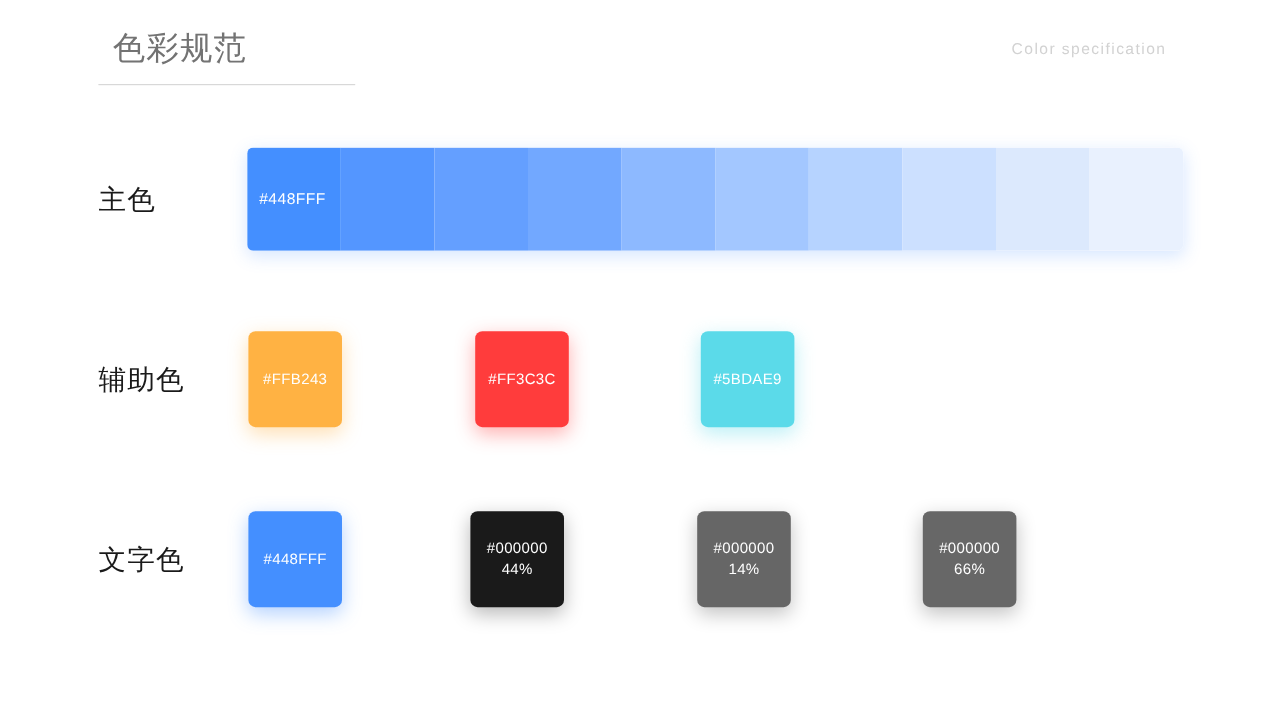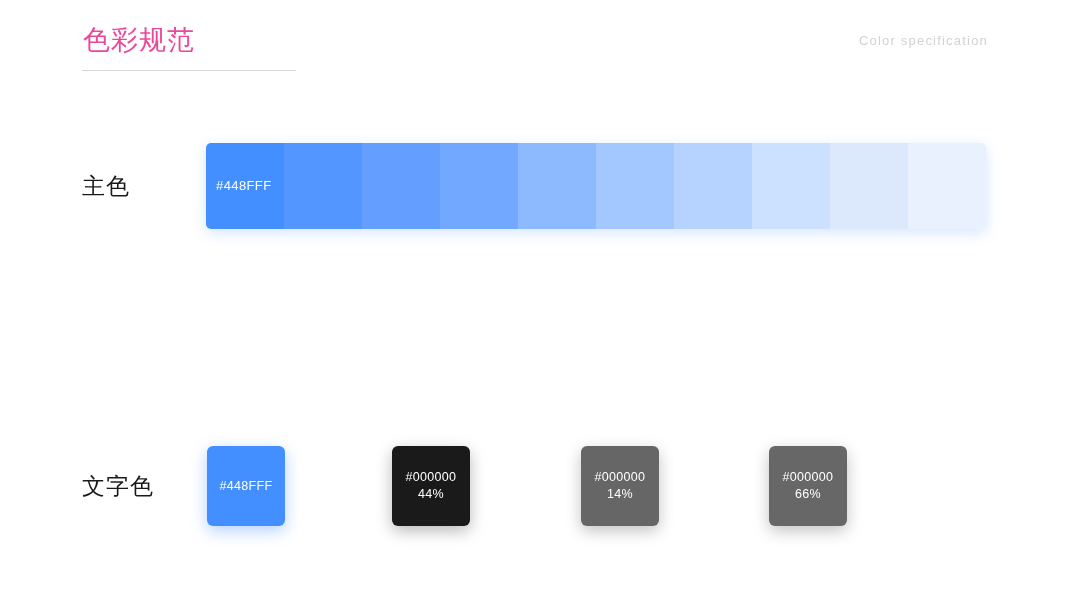--- a/index.html
+++ b/index.html
@@ -26,55 +26,54 @@
   
   .header {
     position: absolute;
     left: 82px;
     top: 22px;
     width: 906px;
     height: 56px;
   }
   .page-title {
     position: absolute;
-    left: 1px;
+    left: 12px;
     top: 0;
     font-size: 27px;
     line-height: 36px;
-    color: #ec4899;
+    color: #737373;
     letter-spacing: 1px;
     font-weight: 400;
     white-space: nowrap;
   }
   .title-rule {
     position: absolute;
     left: 0;
     top: 48px;
     width: 214px;
     height: 1px;
     background: #d8d8d8;
   }
   .header-subtitle {
     position: absolute;
-    right: 0;
+    right: 16px;
     top: 9px;
     font-size: 13px;
     line-height: 20px;
     color: #d2d2d2;
     letter-spacing: 1.2px;
     white-space: nowrap;
     font-weight: 400;
   }
 
   
   .row {
     position: absolute;
     left: 0;
     width: 1067px;
-    margin-top: 20px;
   }
   .row-primary   { top: 123px; height: 86px; }
   .row-auxiliary { top: 273px; height: 86px; }
   .row-text      { top: 423px; height: 86px; }
 
   .row-label {
     position: absolute;
     left: 82px;
     top: 50%;
     transform: translateY(-50%);
@@ -166,20 +165,34 @@
         <div class="gradient-seg" style="background: rgb(114, 168, 255);"></div>
         <div class="gradient-seg" style="background: rgb(141, 185, 255);"></div>
         <div class="gradient-seg" style="background: rgb(163, 199, 255);"></div>
         <div class="gradient-seg" style="background: rgb(182, 211, 255);"></div>
         <div class="gradient-seg" style="background: rgb(204, 224, 255);"></div>
         <div class="gradient-seg" style="background: rgb(220, 233, 253);"></div>
         <div class="gradient-seg" style="background: rgb(233, 241, 254);"></div>
       </div>
   </div>
 
+  <div class="row row-auxiliary">
+    <div class="row-label">辅助色</div>
+    <div class="swatch-strip" id="aux-strip">
+        <div class="swatch" style="left: 207px; background: rgb(255, 178, 67); box-shadow: rgba(255, 178, 67, 0.4) 0px 5px 16px;">
+          <div class="sw-line">#FFB243</div>
+        </div>
+        <div class="swatch" style="left: 396px; background: rgb(255, 60, 60); box-shadow: rgba(255, 60, 60, 0.4) 0px 5px 16px;">
+          <div class="sw-line">#FF3C3C</div>
+        </div>
+        <div class="swatch" style="left: 584px; background: rgb(91, 218, 233); box-shadow: rgba(91, 218, 233, 0.4) 0px 5px 16px;">
+          <div class="sw-line">#5BDAE9</div>
+        </div>
+      </div>
+  </div>
 
   <div class="row row-text">
     <div class="row-label">文字色</div>
     <div class="swatch-strip" id="text-strip">
         <div class="swatch" style="left: 207px; background: rgb(68, 143, 255); box-shadow: rgba(68, 143, 255, 0.4) 0px 5px 16px;">
           <div class="sw-line">#448FFF</div>
         </div>
         <div class="swatch" style="left: 392px; background: rgb(26, 26, 26); box-shadow: rgba(0, 0, 0, 0.28) 0px 5px 16px;">
           <div class="sw-line">#000000</div>
           <div class="sw-line">44%</div>

